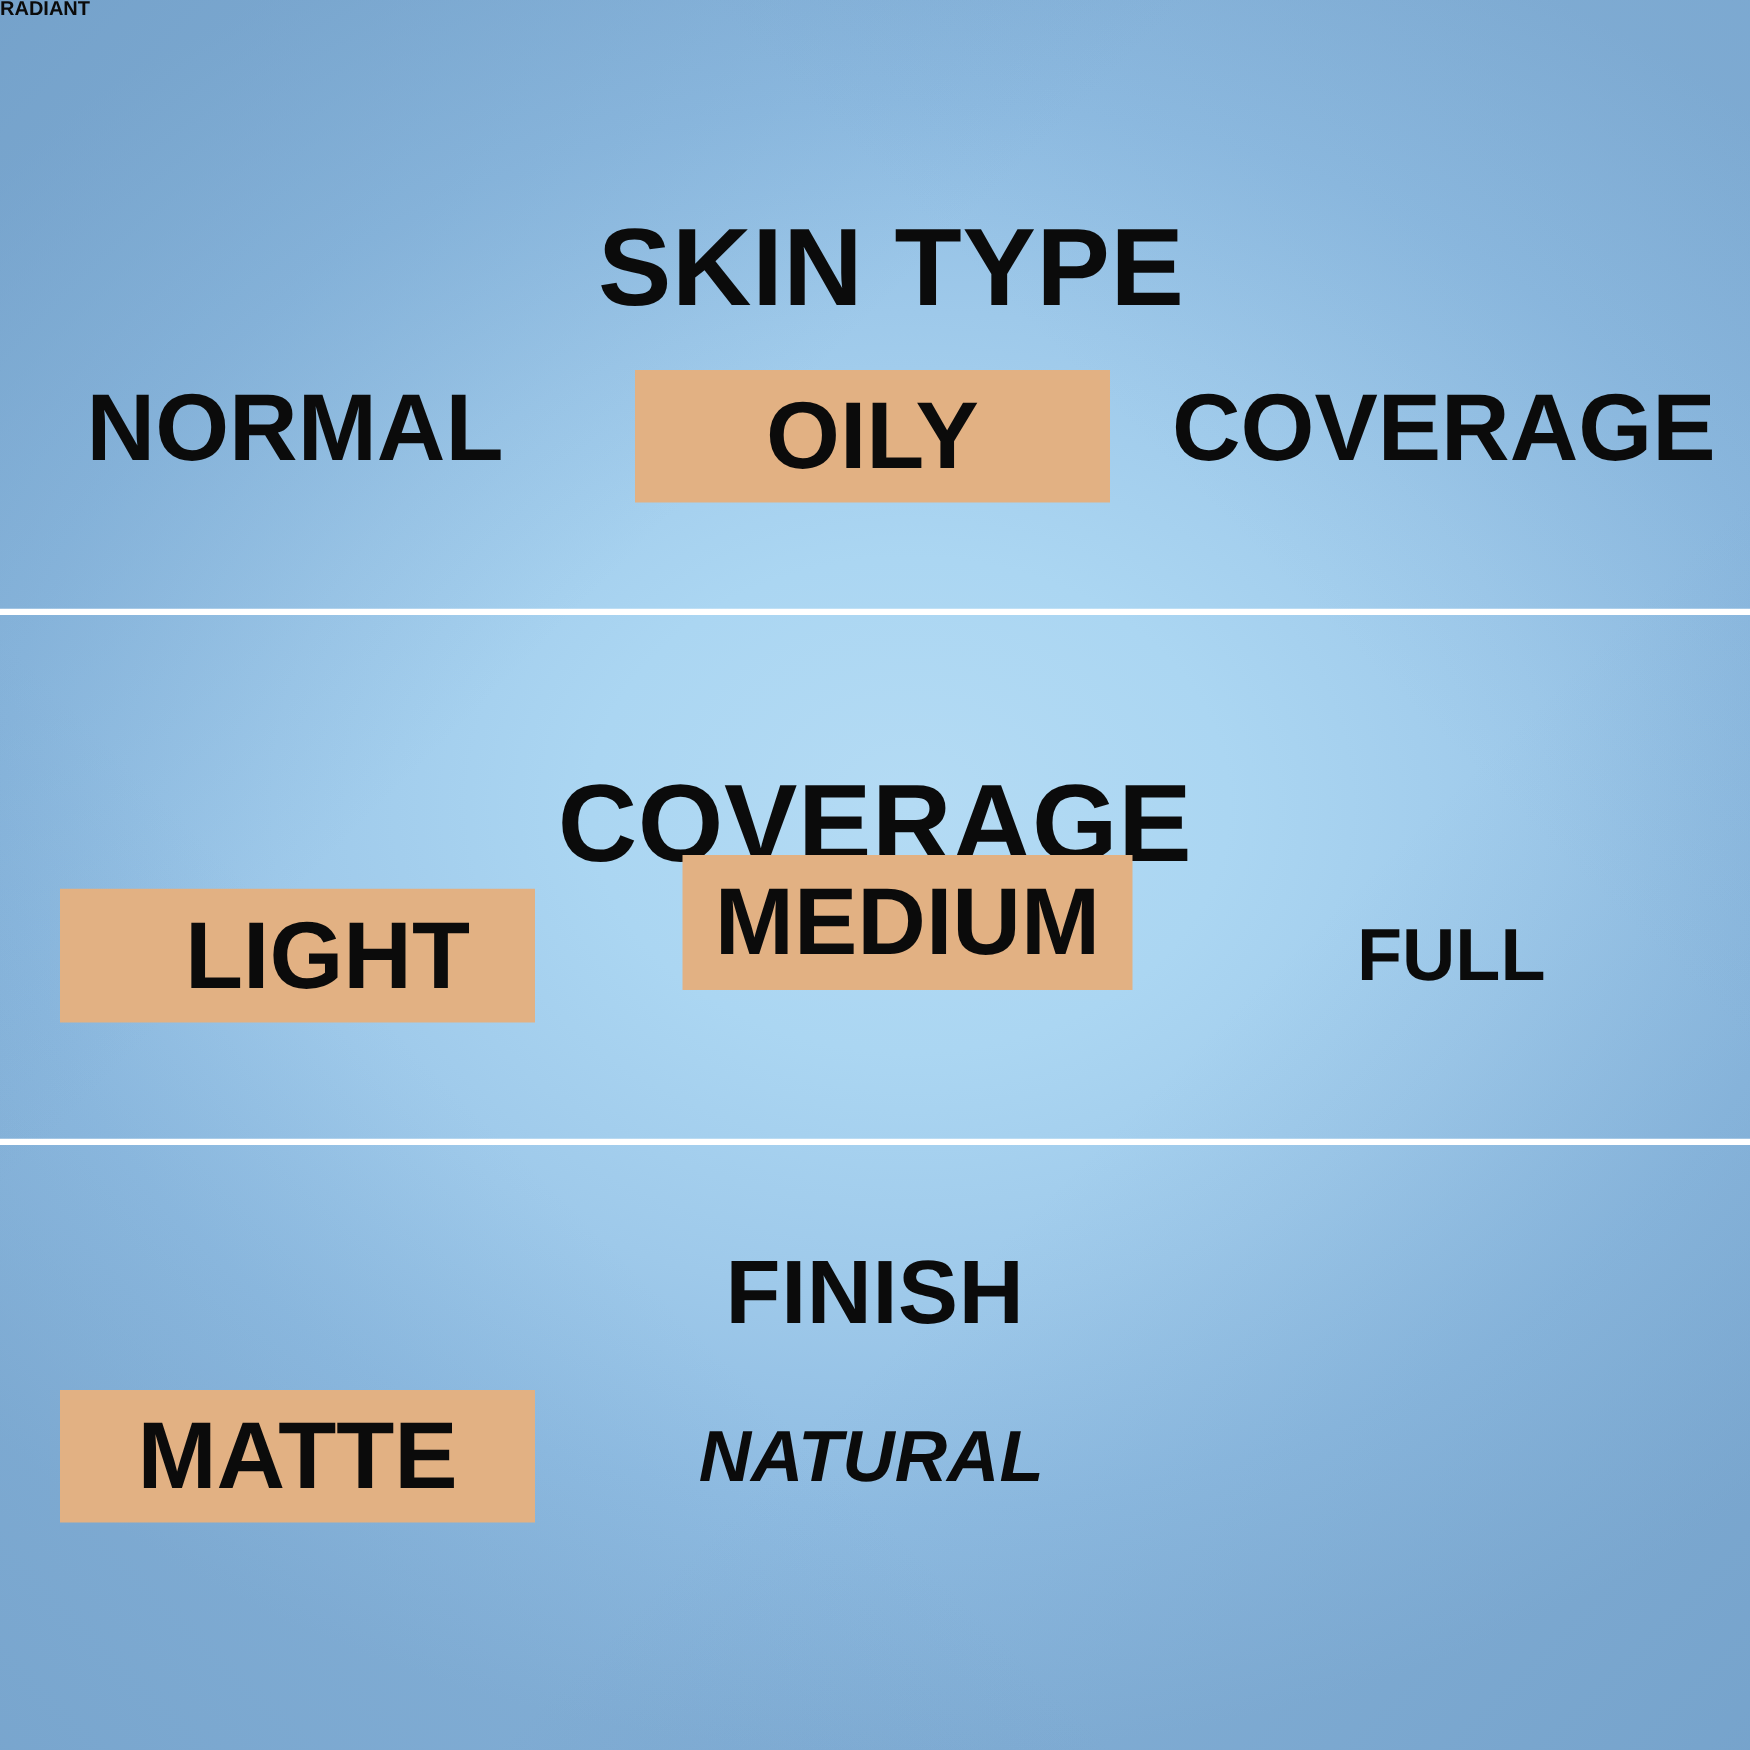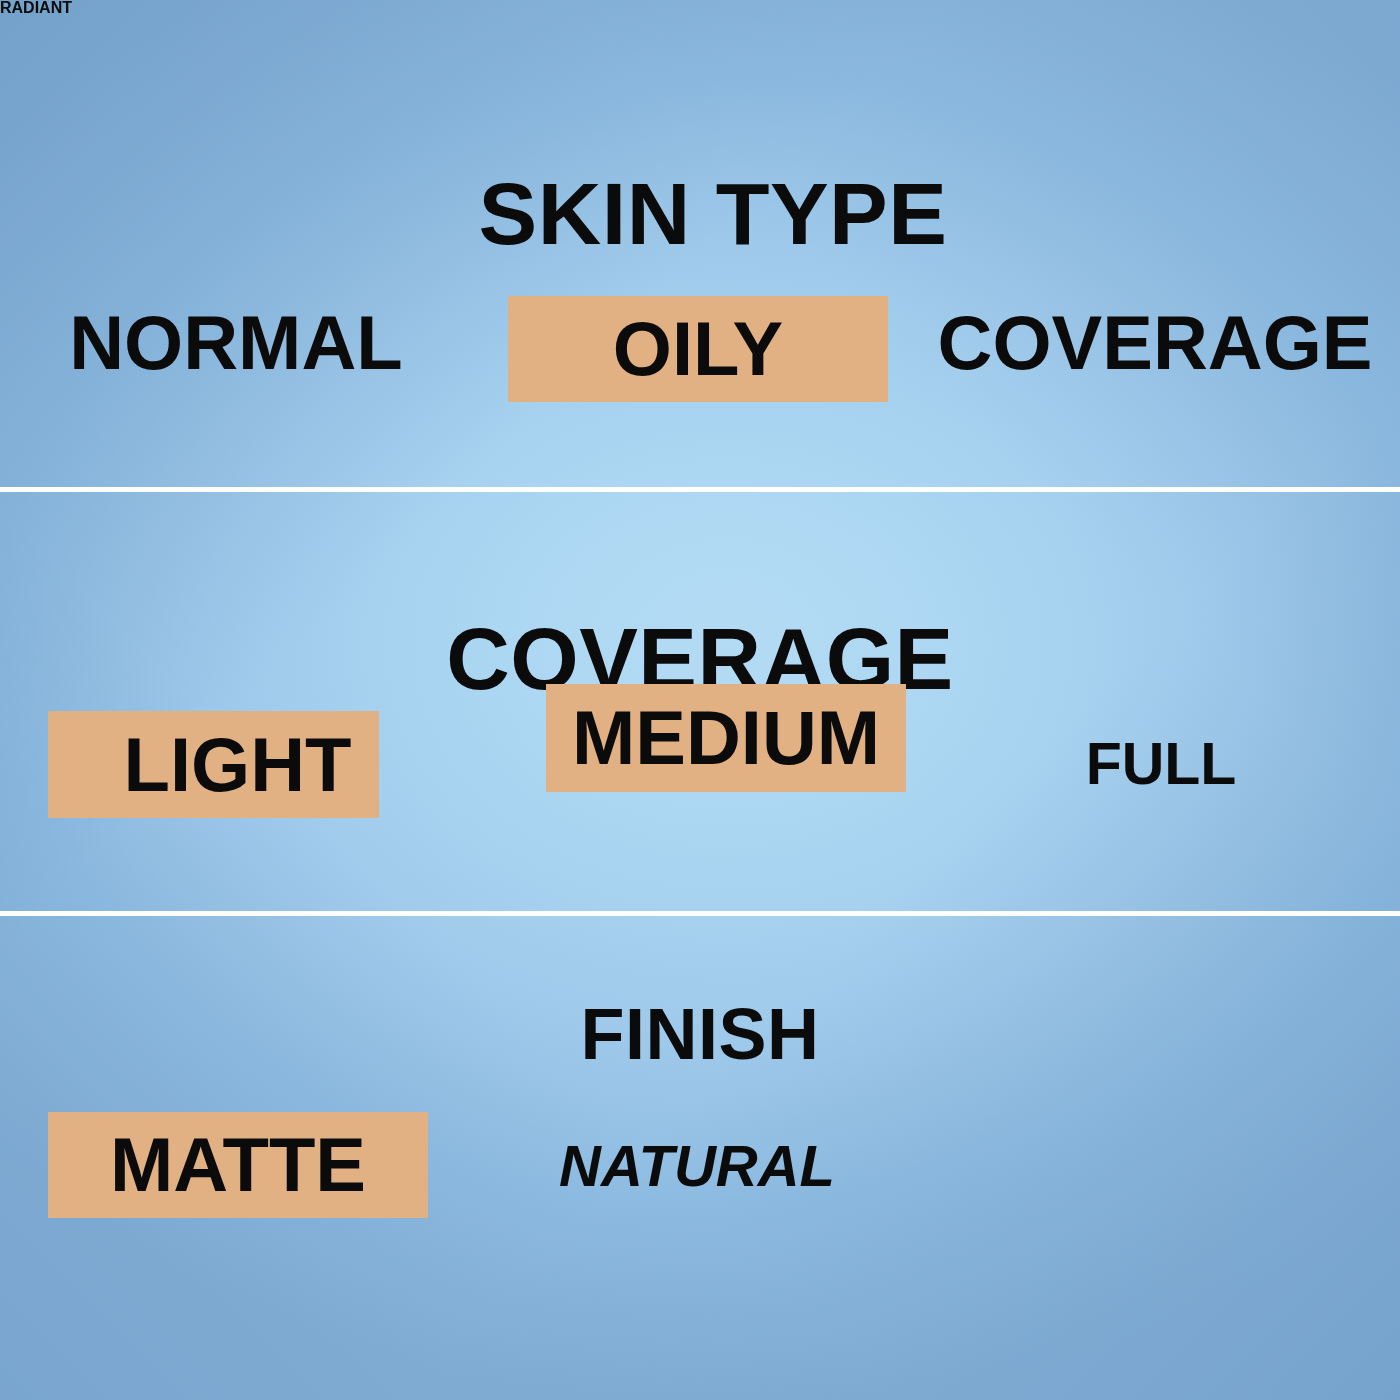--- a/index.html
+++ b/index.html
@@ -80,21 +80,21 @@
   }
 
   
   #title-skin-type { top: 170px; font-size: 88px; padding-left: 13px; }
   #opt-normal    { left: 60px;   top: 300px; width: 352px; height: 86px; font-size: 76px; }
   #opt-oily      { left: 508px;  top: 296px; width: 380px; height: 106px; font-size: 76px; }
   #opt-sensitive { left: 958px;  top: 300px; width: 394px; height: 86px; font-size: 76px; }
 
   
   #title-coverage { top: 598px; font-size: 88px; margin-top: 17px; }
-  #opt-light   { left: 48px;   top: 711px; width: 331px; height: 107px; font-size: 76px; padding-left: 48px; }
+  #opt-light   { left: 48px;   top: 711px; width: 380px; height: 107px; font-size: 76px; padding-left: 48px; }
   #opt-medium  { left: 507px;  top: 684px; width: 360px; height: 108px; font-size: 76px; margin-left: 39px; }
   #opt-full    { left: 1030px; top: 722px; width: 262px; height: 84px;  font-size: 59px; }
 
   
   #title-finish { top: 998px; font-size: 72px; }
   #opt-matte   { left: 48px;   top: 1112px; width: 380px; height: 106px; font-size: 76px; text-align: right; }
   #opt-natural { left: 516px;  top: 1128px; width: 362px; height: 76px; font-size: 58px; font-style: italic; }
 </style>
 </head>
 <body>

